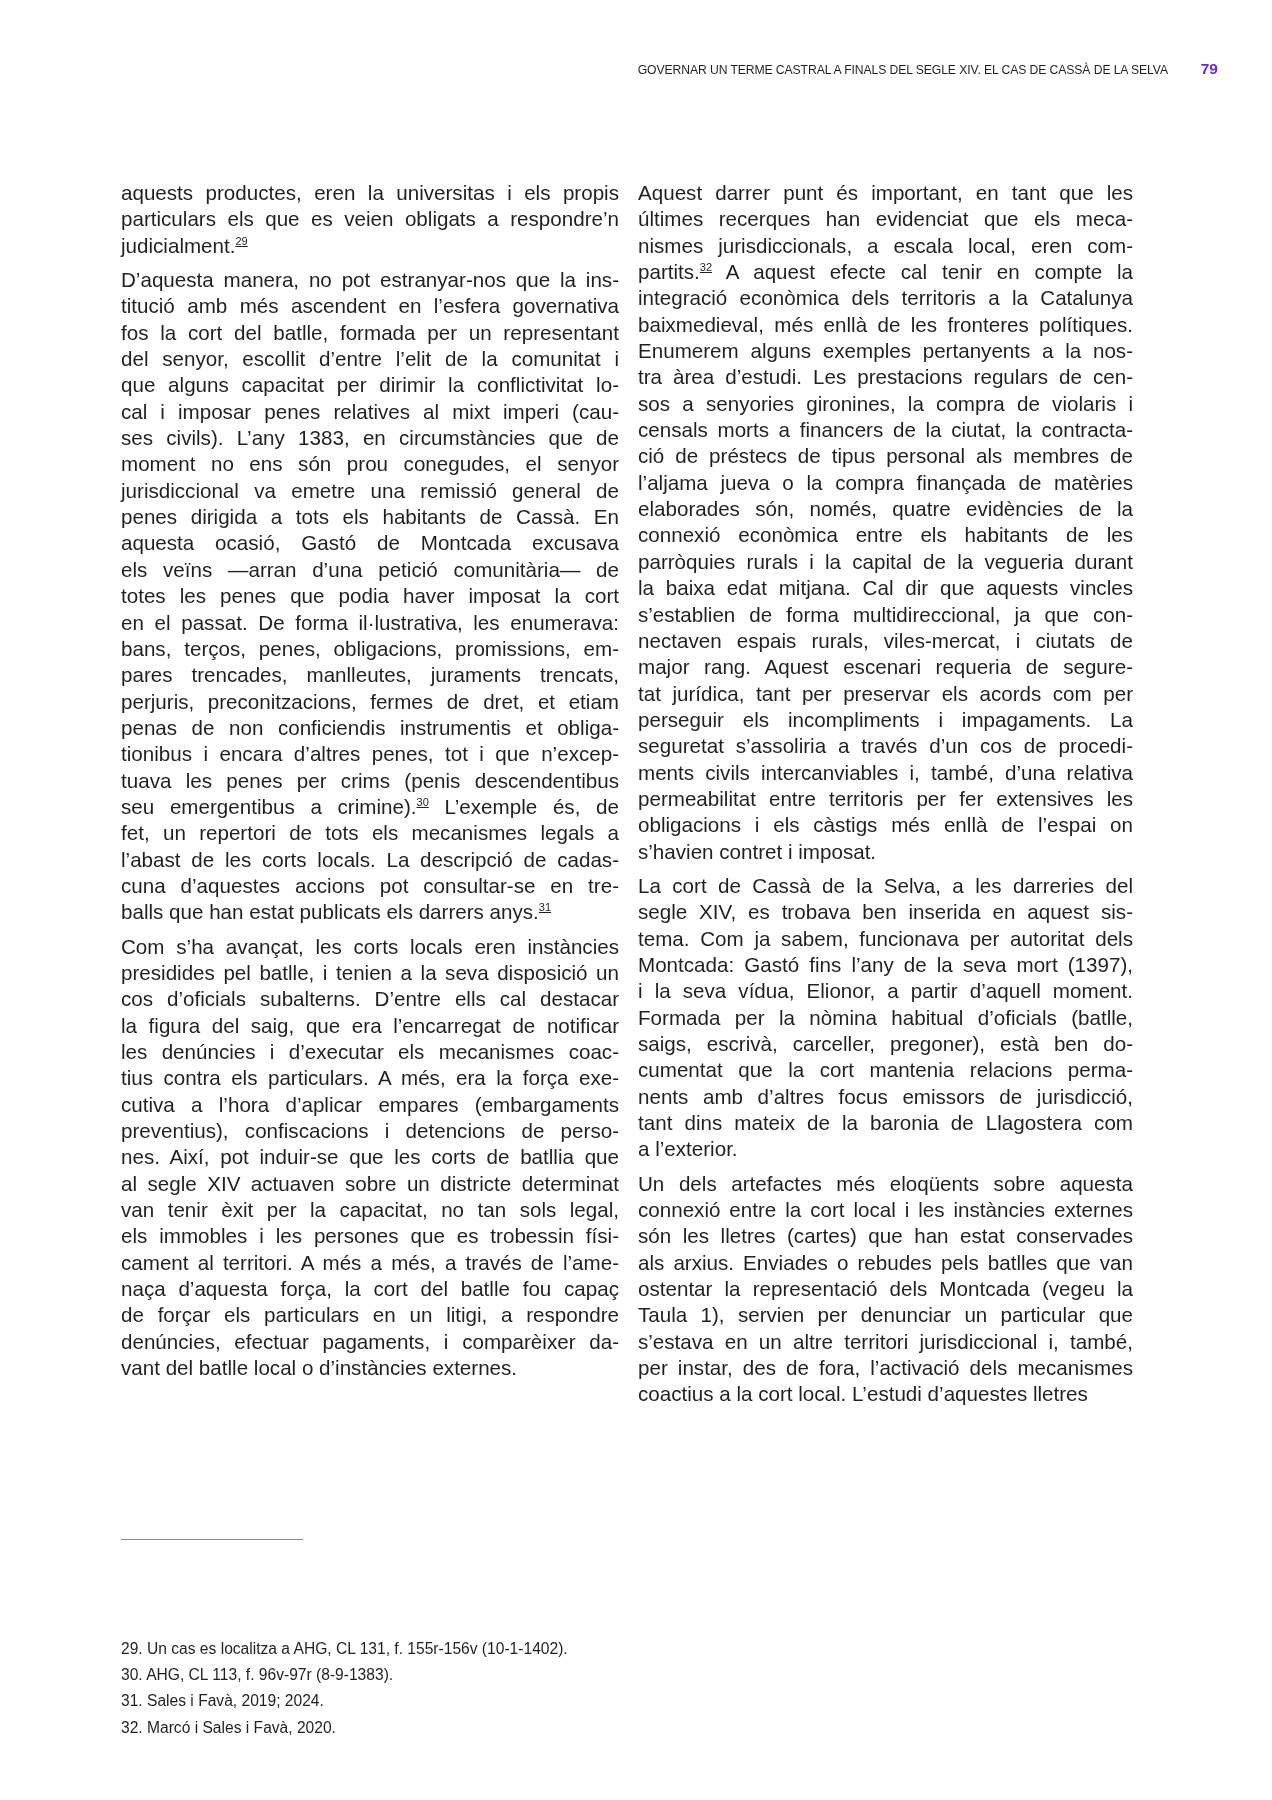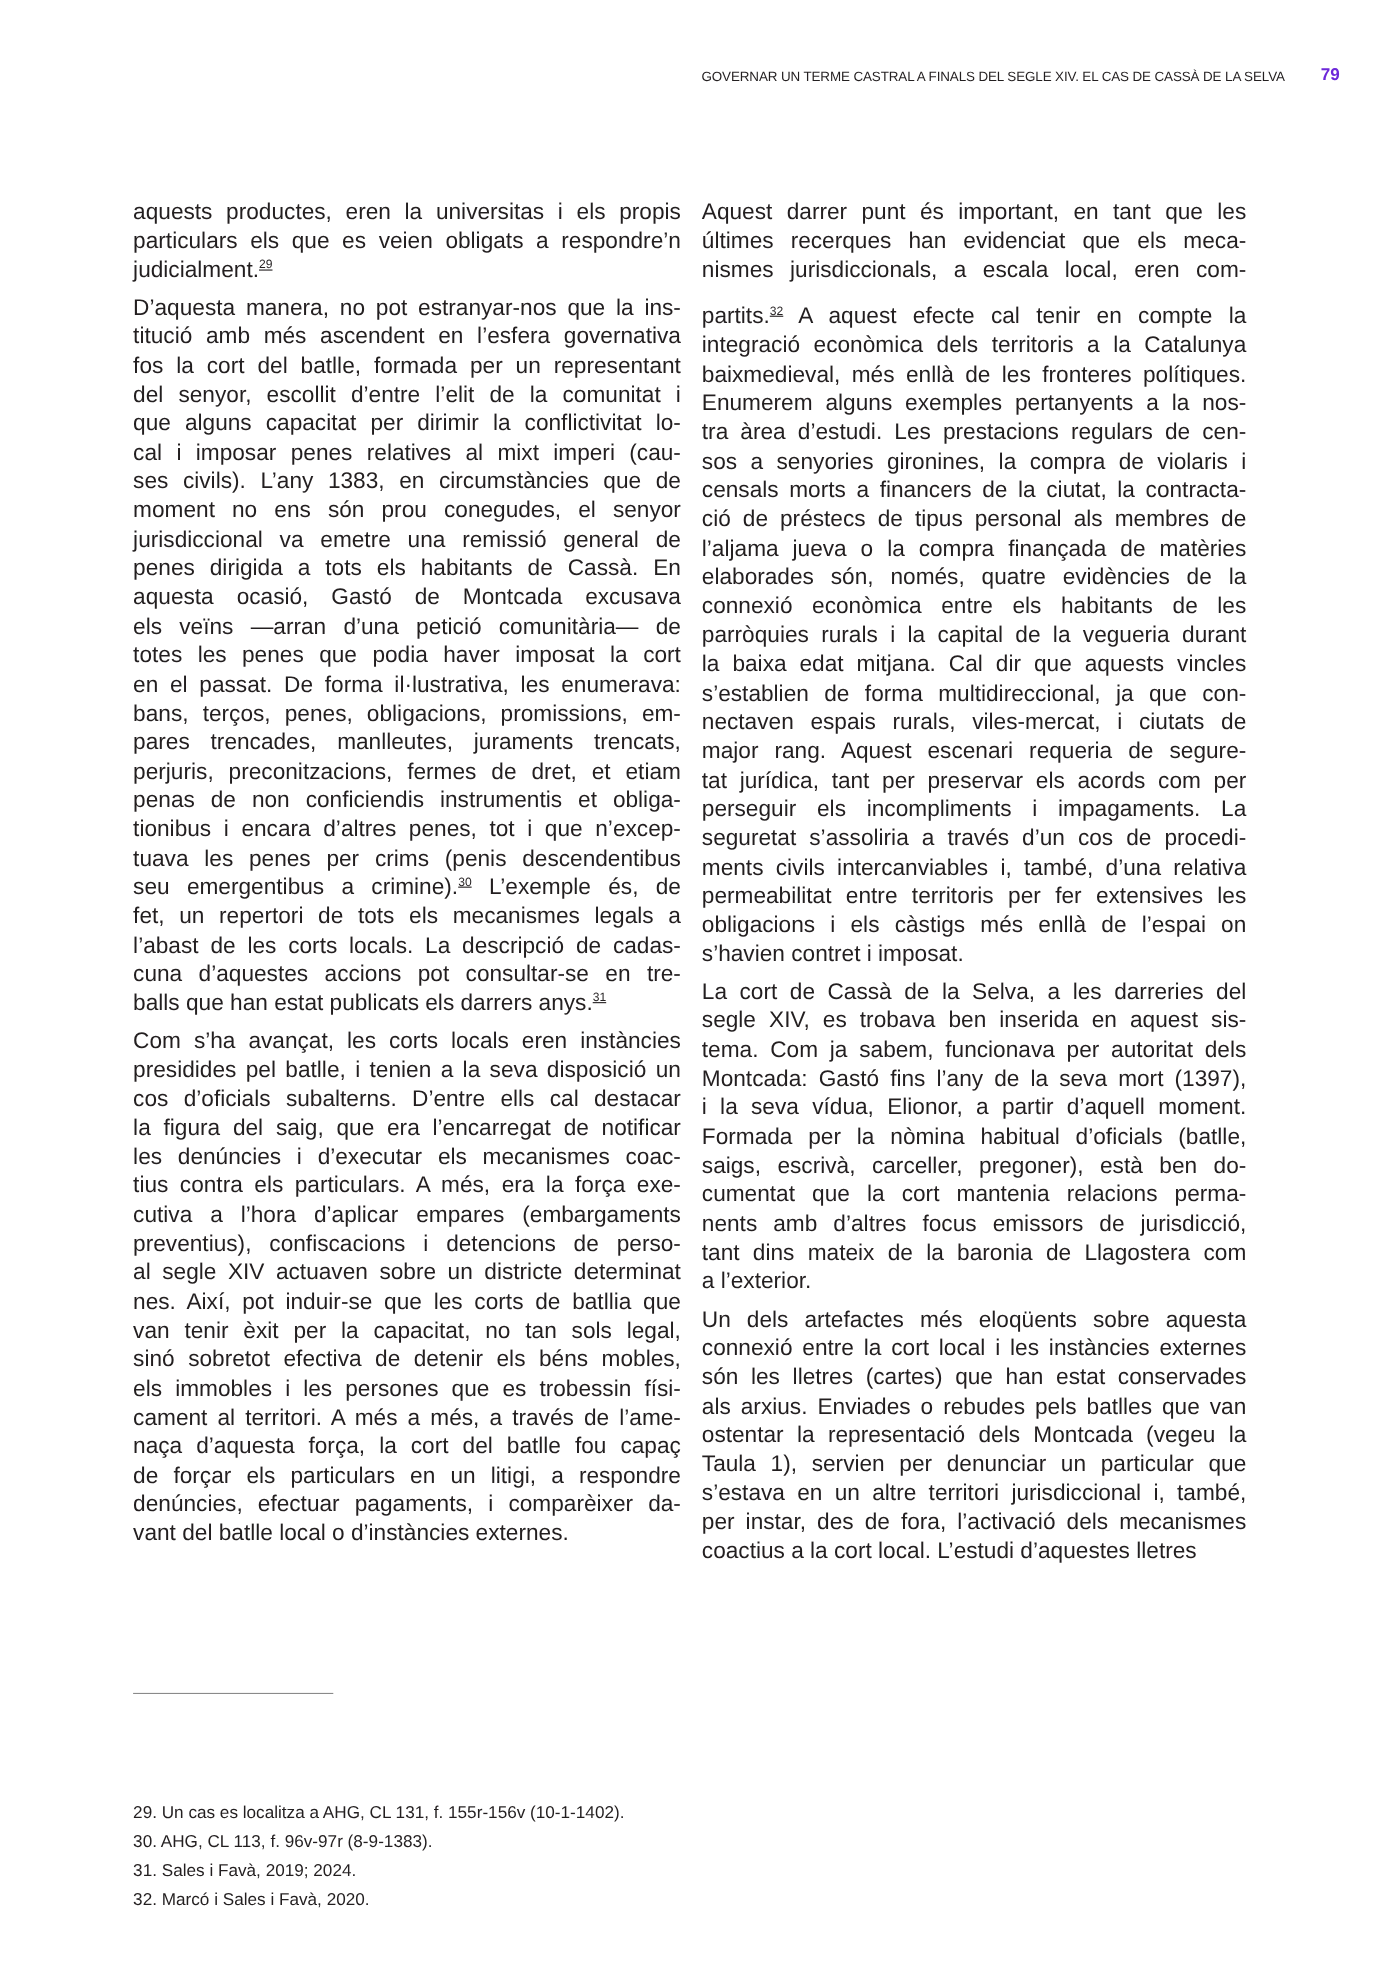--- a/index.html
+++ b/index.html
@@ -63,39 +63,38 @@
     </div>
     <div class="para">
       <span class="line"><span>Com s’ha avançat, les corts locals eren instàncies</span></span>
       <span class="line"><span>presidides pel batlle, i tenien a la seva disposició un</span></span>
       <span class="line"><span>cos d’oficials subalterns. D’entre ells cal destacar</span></span>
       <span class="line"><span>la figura del saig, que era l’encarregat de notificar</span></span>
       <span class="line"><span>les denúncies i d’executar els mecanismes coac-</span></span>
       <span class="line"><span>tius contra els particulars. A més, era la força exe-</span></span>
       <span class="line"><span>cutiva a l’hora d’aplicar empares (embargaments</span></span>
       <span class="line"><span>preventius), confiscacions i detencions de perso-</span></span>
+      <span class="line"><span>nes. Així, pot induir-se que les corts de batllia que</span></span>
       <span class="line"><span>al segle XIV actuaven sobre un districte determinat</span></span>
-      <span class="line"><span>nes. Així, pot induir-se que les corts de batllia que</span></span>
       <span class="line"><span>van tenir èxit per la capacitat, no tan sols legal,</span></span>
-      <span class="line"><span>sinó sobretot efectiva de detenir els béns mobles,</span></span>
       <span class="line"><span>els immobles i les persones que es trobessin físi-</span></span>
       <span class="line"><span>cament al territori. A més a més, a través de l’ame-</span></span>
       <span class="line"><span>naça d’aquesta força, la cort del batlle fou capaç</span></span>
       <span class="line"><span>de forçar els particulars en un litigi, a respondre</span></span>
       <span class="line"><span>denúncies, efectuar pagaments, i comparèixer da-</span></span>
       <span class="line last"><span>vant del batlle local o d’instàncies externes.</span></span>
     </div>
   </div>
 
 <div class="column col-right" id="right-col">
     <div class="para">
       <span class="line"><span>Aquest darrer punt és important, en tant que les</span></span>
       <span class="line"><span>últimes recerques han evidenciat que els meca-</span></span>
       <span class="line"><span>nismes jurisdiccionals, a escala local, eren com-</span></span>
-      <span class="line" style="text-align-last: justify; margin-top: 16px;"><span>partits.</span><sup>32</sup><span> A aquest efecte cal tenir en compte la</span></span>
+      <span class="line" style="text-align-last: justify;"><span>partits.</span><sup>32</sup><span> A aquest efecte cal tenir en compte la</span></span>
       <span class="line"><span>integració econòmica dels territoris a la Catalunya</span></span>
       <span class="line"><span>baixmedieval, més enllà de les fronteres polítiques.</span></span>
       <span class="line"><span>Enumerem alguns exemples pertanyents a la nos-</span></span>
       <span class="line"><span>tra àrea d’estudi. Les prestacions regulars de cen-</span></span>
       <span class="line"><span>sos a senyories gironines, la compra de violaris i</span></span>
       <span class="line"><span>censals morts a financers de la ciutat, la contracta-</span></span>
       <span class="line"><span>ció de préstecs de tipus personal als membres de</span></span>
       <span class="line"><span>l’aljama jueva o la compra finançada de matèries</span></span>
       <span class="line"><span>elaborades són, només, quatre evidències de la</span></span>
       <span class="line"><span>connexió econòmica entre els habitants de les</span></span>

